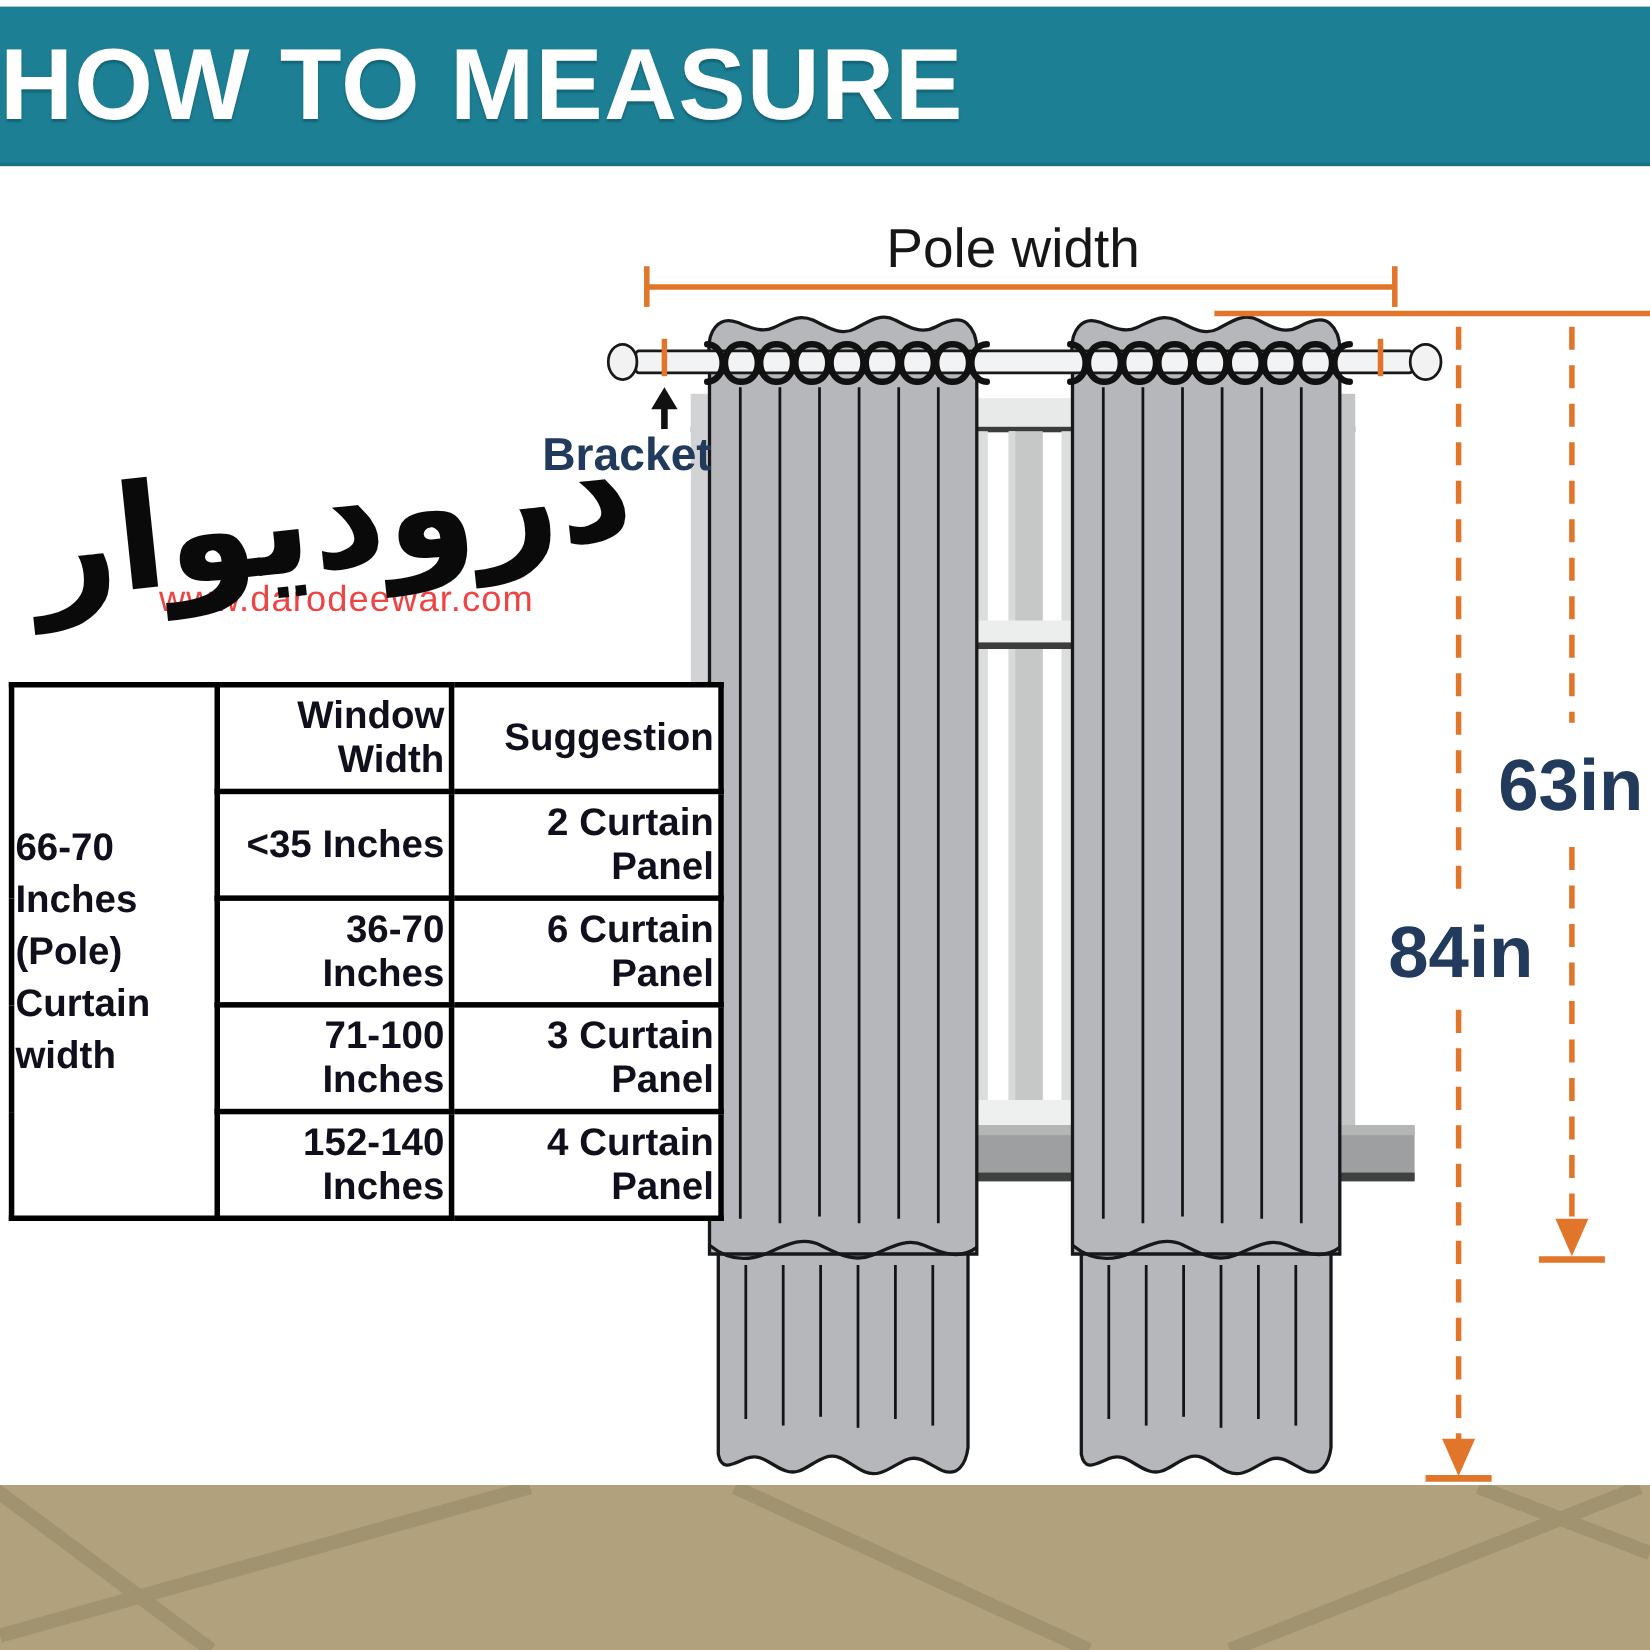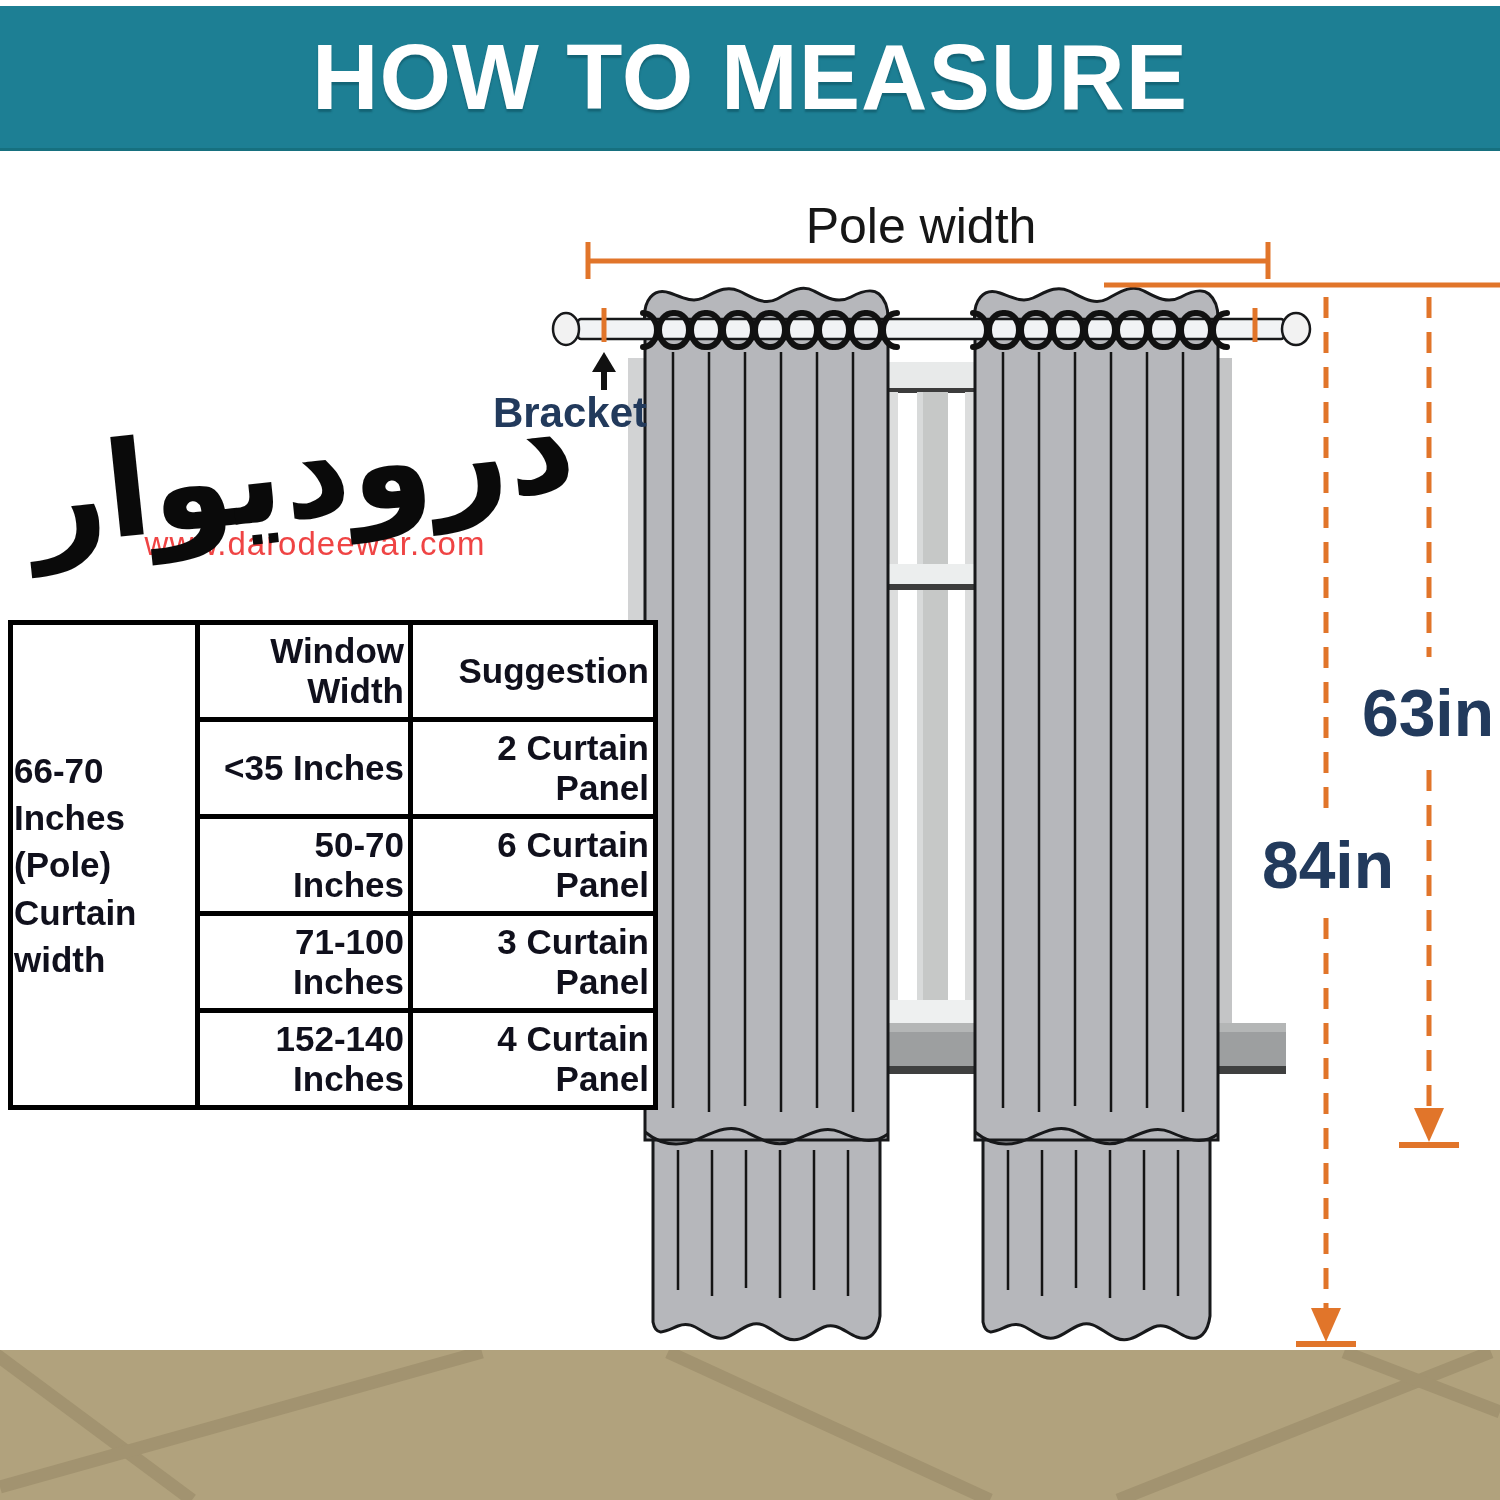--- a/index.html
+++ b/index.html
@@ -3,21 +3,21 @@
 <meta charset="utf-8">
 <style>
   :root{
     --c-teal:#1d7f94; --c-orange:#e1752a; --c-navy:#223a5c;
     --c-curtain:#b6b7bb; --c-floor:#b1a27d; --c-floorline:#a29370; --c-ink:#141414;
   }
   html,body{margin:0;padding:0;background:#fff;}
   .canvas{position:relative;width:1500px;height:1500px;background:#ffffff;overflow:hidden;
           font-family:"Liberation Sans",sans-serif;}
   .hdr{position:absolute;left:0;top:6px;width:100%;height:142px;background:var(--c-teal,#1d7f94);
-       display:flex;align-items:center;justify-content:center;border-bottom:3px solid #16707f;}
+       display:flex;align-items:center;justify-content:flex-start;border-bottom:3px solid #16707f;}
   .hdr h1{margin:0;color:#fff;font-size:92px;font-weight:bold;letter-spacing:1px;
           text-shadow:0 3px 2px rgba(0,50,60,.35);}
   .logo{position:absolute;left:55px;top:398px;width:520px;text-align:center;}
   .logo .ar{font-size:132px;line-height:1.1;color:#0a0a0a;transform:rotate(-6deg);
             font-family:"DejaVu Sans",sans-serif;font-weight:bold;}
   .logo .url{font-size:33px;font-weight:normal;color:#ef4444;margin-top:-18px;letter-spacing:1px;}
   table.size{position:absolute;left:8px;top:620px;border-collapse:collapse;table-layout:fixed;
              background:#fff;}
   table.size td,table.size th{border:5px solid #000;color:#10101c;
              font-size:35px;font-weight:bold;vertical-align:middle;}
@@ -181,21 +181,21 @@
           <div>width</div>
         </td>
         <th class="h2">Window Width</th>
         <th class="h3">Suggestion</th>
       </tr>
       <tr class="drow">
         <td class="c2">&lt;35 Inches</td>
         <td class="c3">2 Curtain Panel</td>
       </tr>
       <tr class="drow">
-        <td class="c2">50-70 Inches</td>
+        <td class="c2">36-70 Inches</td>
         <td class="c3">6 Curtain Panel</td>
       </tr>
       <tr class="drow">
         <td class="c2">71-100 Inches</td>
         <td class="c3">3 Curtain Panel</td>
       </tr>
       <tr class="drow">
         <td class="c2">152-140 Inches</td>
         <td class="c3">4 Curtain Panel</td>
       </tr>

